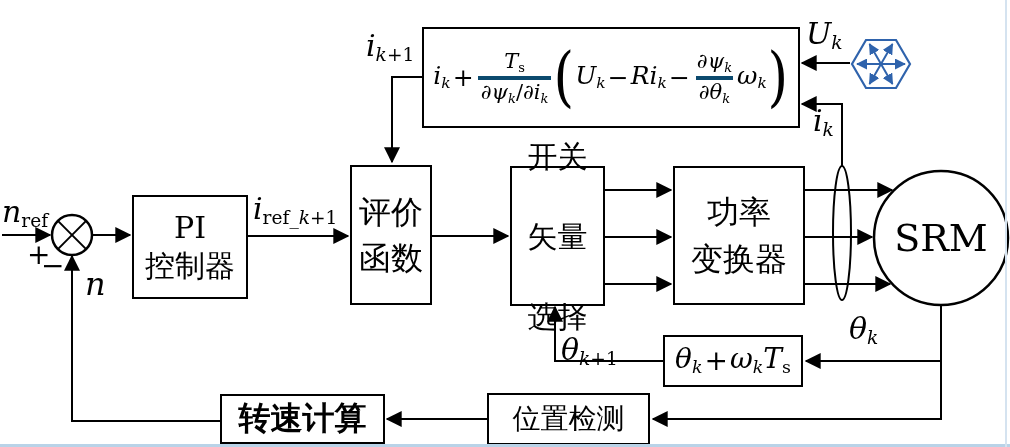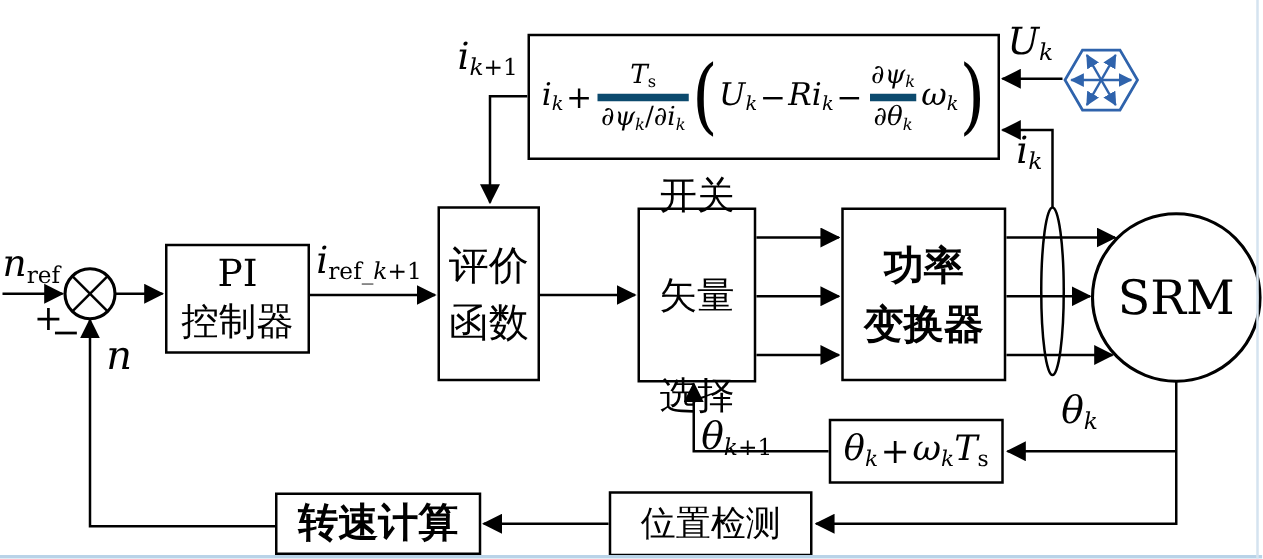--- a/index.html
+++ b/index.html
@@ -13,21 +13,21 @@
   .lbl{position:absolute;z-index:3;line-height:1;white-space:nowrap;font-size:30px;}
   .it{font-style:italic;}
   .up{font-style:normal;}
   .sb{font-size:0.62em;vertical-align:-0.28em;}
   
   .formula{display:flex;align-items:center;justify-content:center;white-space:nowrap;
            font-style:italic;font-size:25px;line-height:1;}
   .formula .op{font-style:normal;margin:0 2px;}
   .frac{display:inline-flex;flex-direction:column;align-items:center;margin:0 2px;font-size:21px;}
   .frac .num{padding:0 3px 2px 3px;}
-  .frac .den{border-top:6px solid #0c4a6e;padding:2px 3px 0 3px;}
+  .frac .den{border-top:4px solid #0c4a6e;padding:2px 3px 0 3px;}
   .paren{font-style:normal;font-size:66px;line-height:0.85;font-weight:400;
          transform:scaleX(0.8);margin:0 -2px;}
   .rule-bottom{position:absolute;left:0;top:444px;width:1010px;height:3px;background:#b9d3e8;z-index:4;}
   .rule-right{position:absolute;left:1005px;top:0;width:2px;height:447px;background:#d5e3f0;z-index:4;}
 </style>
 </head>
 <body>
 
 <div class="canvas">
 
@@ -98,37 +98,37 @@
       <span class="op">−</span>
       <span class="frac">
         <span class="num"><span class="it">∂ψ</span><span class="sb it">k</span></span>
         <span class="den"><span class="it">∂θ</span><span class="sb it">k</span></span>
       </span>
       <span><span class="it">ω</span><span class="sb it">k</span></span>
       <span class="paren">)</span>
     </div>
   </div>
 
-  <div class="blk cjk" style="left:132px;top:195px;width:116px;height:88px;font-size:30px;line-height:38px;">
+  <div class="blk cjk" style="left:132px;top:195px;width:116px;height:104px;font-size:30px;line-height:38px;">
     <div>PI</div>
     <div>控制器</div>
   </div>
 
   <div class="blk cjk" style="left:350px;top:165px;width:82px;height:140px;font-size:32px;line-height:46px;">
     <div>评价</div>
     <div>函数</div>
   </div>
 
   <div class="blk cjk" style="left:510px;top:166px;width:95px;height:140px;font-size:30px;line-height:43px;gap:37px;">
     <div>开关</div>
     <div>矢量</div>
     <div>选择</div>
   </div>
 
-  <div class="blk cjk" style="left:673px;top:166px;width:132px;height:139px;font-size:32px;line-height:47px;font-weight:bold;">
+  <div class="blk cjk" style="left:673px;top:166px;width:132px;height:139px;font-size:32px;line-height:47px;">
     <div>功率</div>
     <div>变换器</div>
   </div>
 
   <div class="blk" style="left:663px;top:335px;width:140px;height:52px;">
     <div class="formula" style="font-size:28px;">
       <span><span class="it">θ</span><span class="sb it">k</span></span>
       <span class="op">+</span>
       <span><span class="it">ω</span><span class="sb it">k</span></span>
       <span><span class="it">T</span><span class="sb up">s</span></span>

